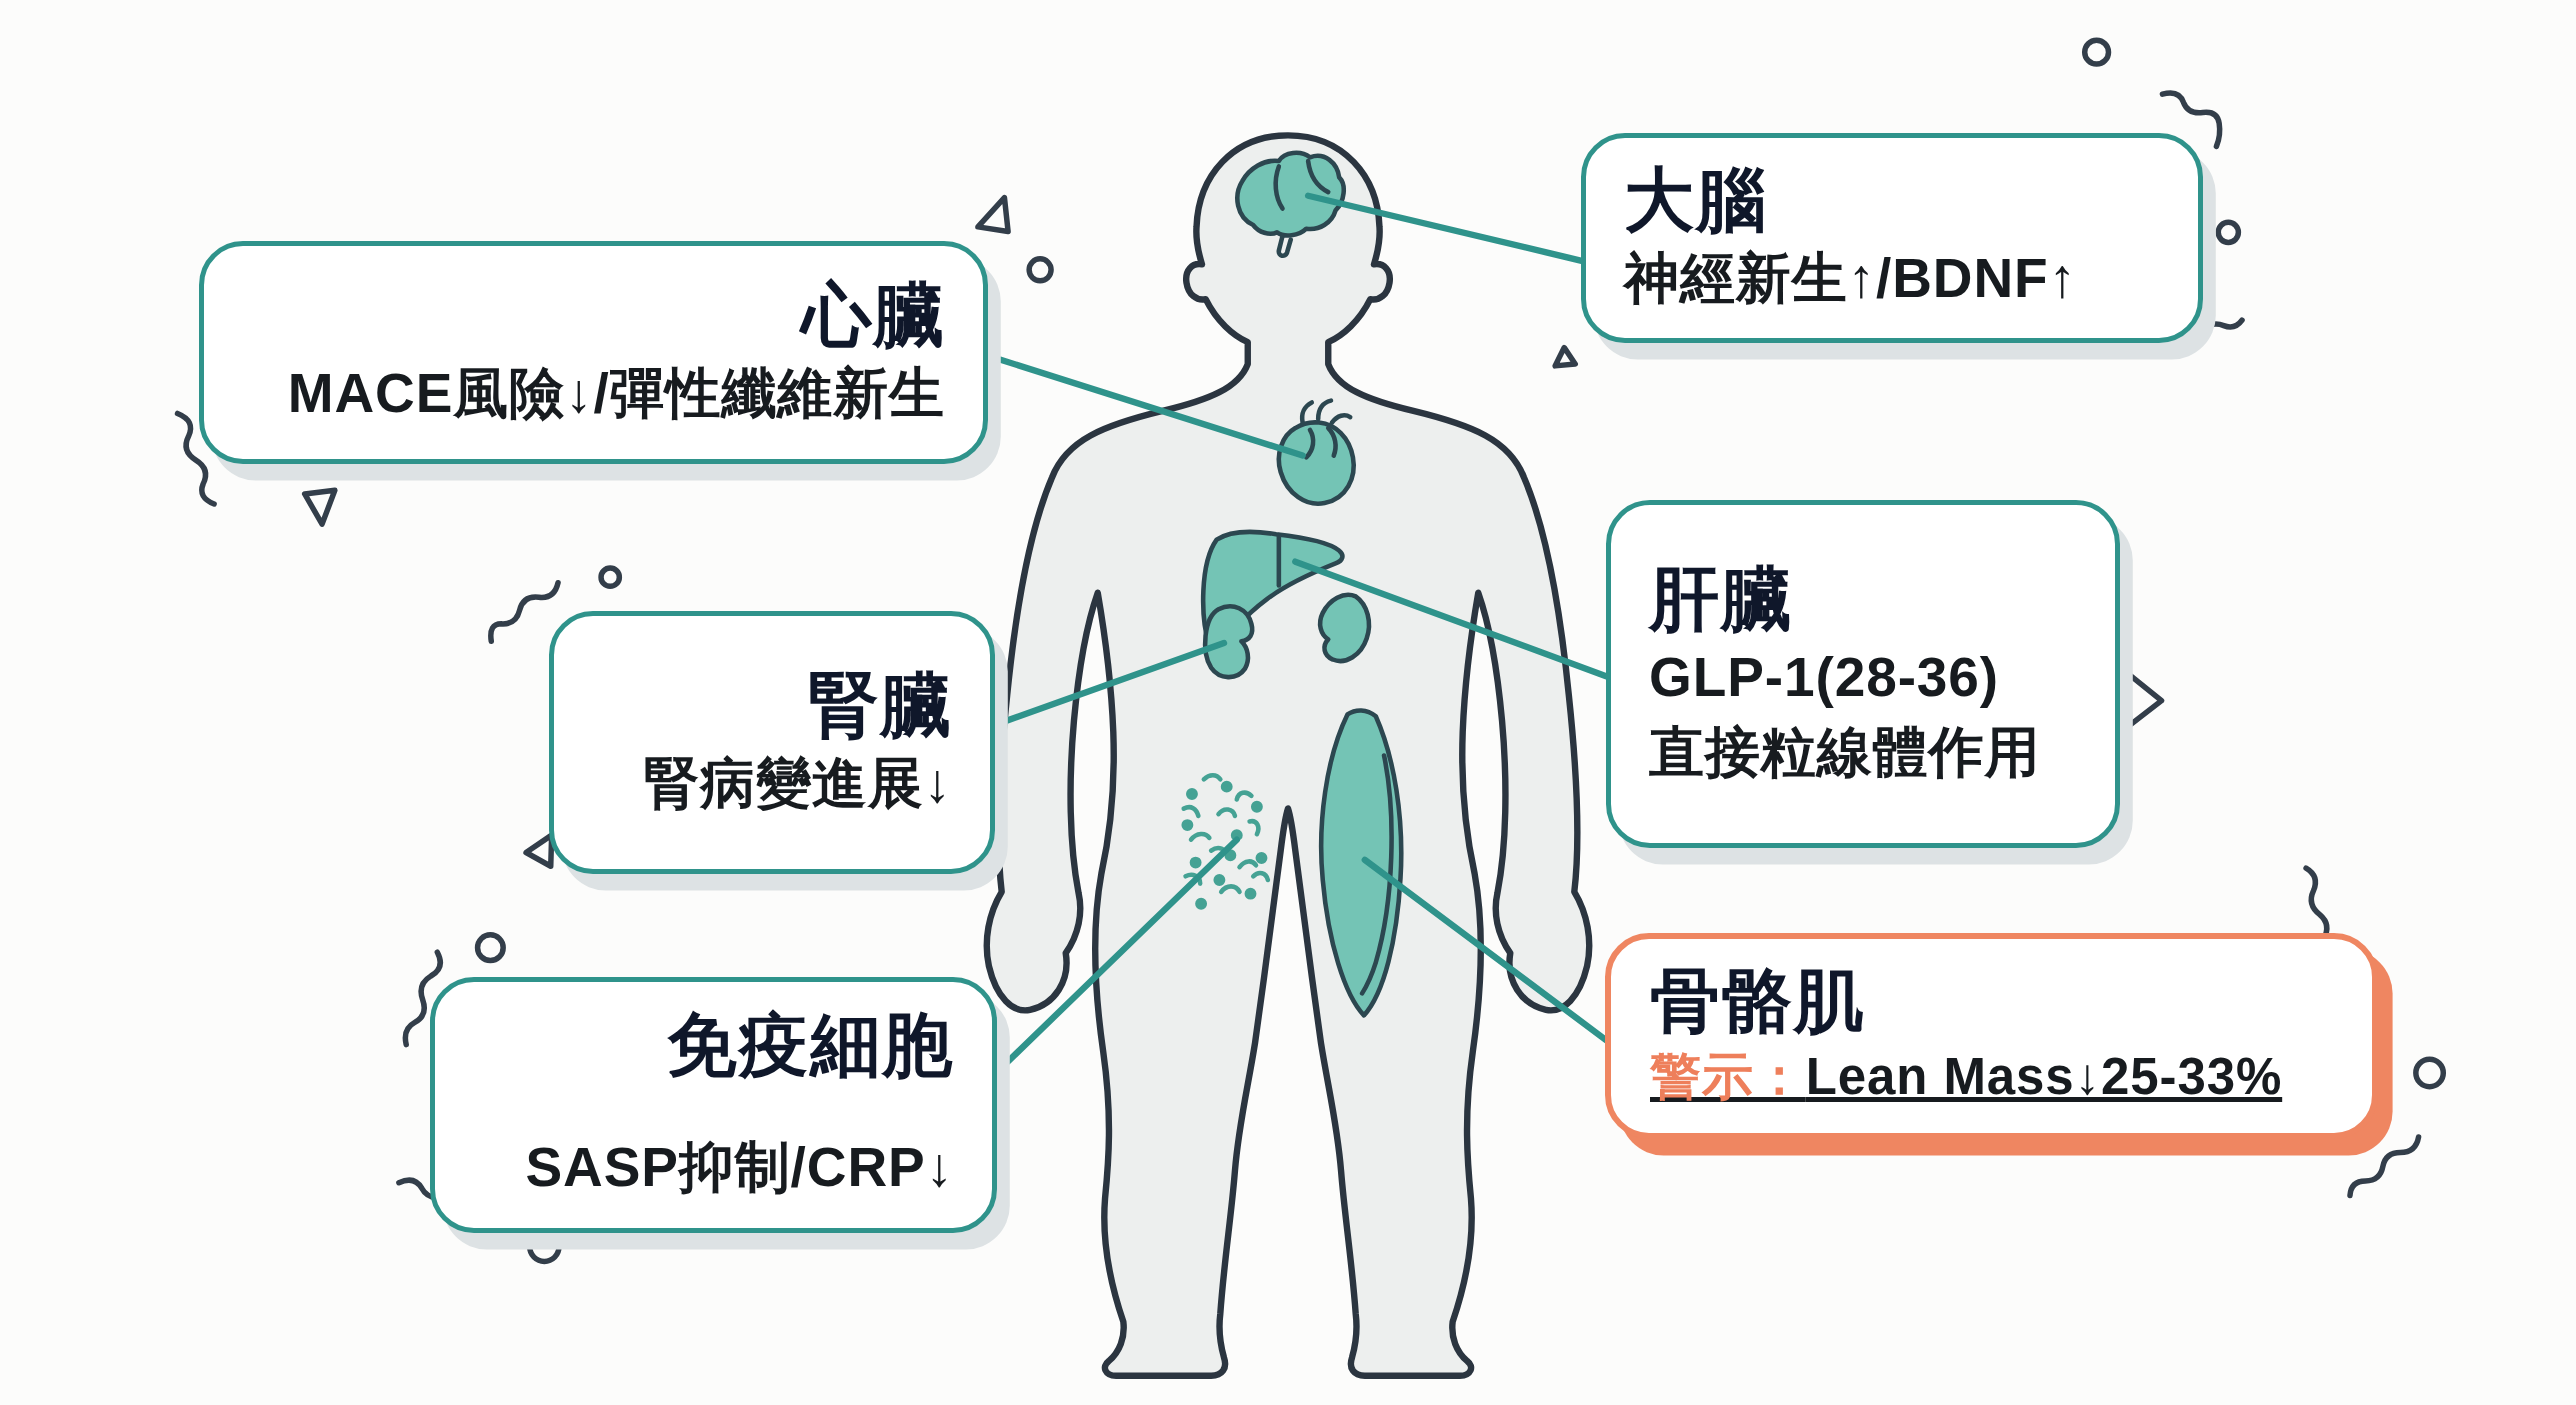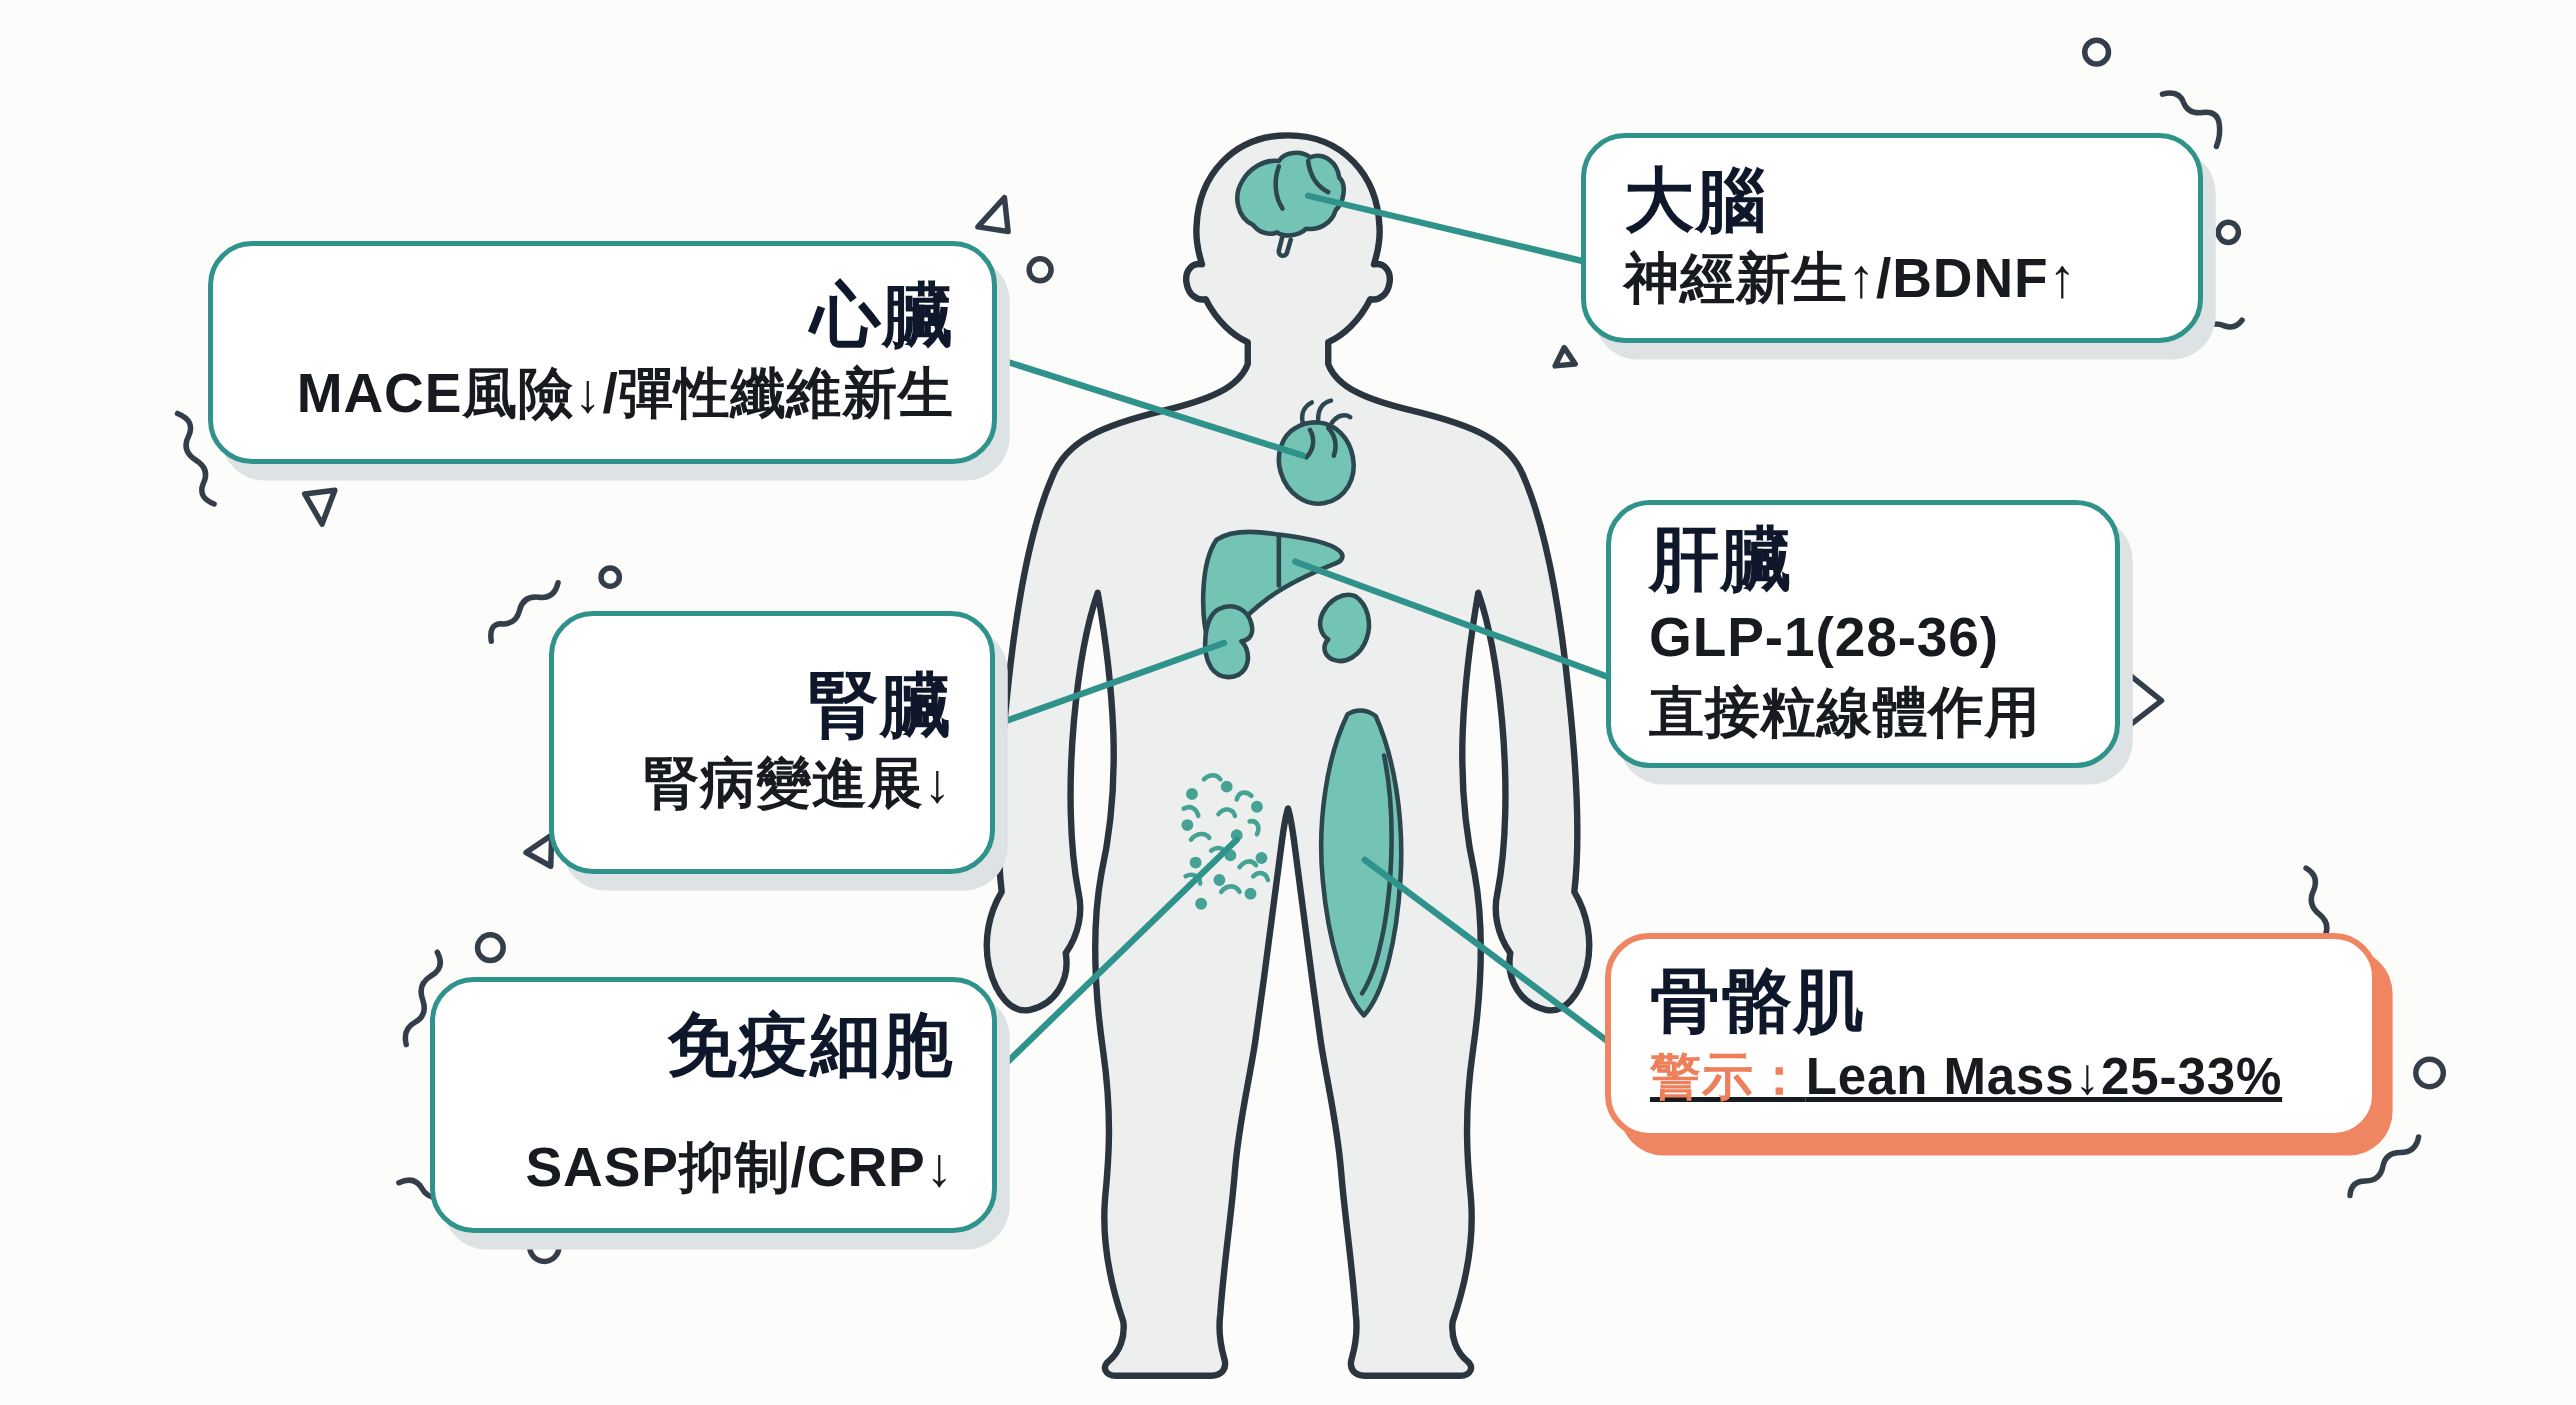--- a/index.html
+++ b/index.html
@@ -32,23 +32,23 @@
     font-size:70px;font-weight:bold;line-height:1.12;
     letter-spacing:1.8px;color:#0f172a;
   }
   .callout .sub{
     font-size:55px;font-weight:bold;line-height:1.3;
     letter-spacing:0.9px;color:#171b1f;margin-top:3.7px;
   }
   .align-right{text-align:right;}
   .align-left{text-align:left;}
 
-  .box-heart {left:208px; top:241px; width:789px; height:223px;}
+  .box-heart {left:199px; top:241px; width:789px; height:223px;}
   .box-brain {left:1581px;top:133px; width:622px; height:210px;}
-  .box-liver {left:1606px;top:500px; width:514px; height:268px;}
+  .box-liver {left:1606px;top:500px; width:514px; height:348px;}
   .box-kidney{left:549px; top:611px; width:446px; height:263px;}
   .box-immune{left:430px; top:977px;width:567px; height:256px;gap:44px;}
   .box-muscle{left:1605px;top:933px;width:773px; height:206px;}
   .box-muscle .sub{font-size:51px;text-decoration:underline;}
   .warn{color:#ee7f5b;font-weight:bold;}
 </style>
 </head>
 <body>
 
 <div class="canvas">

